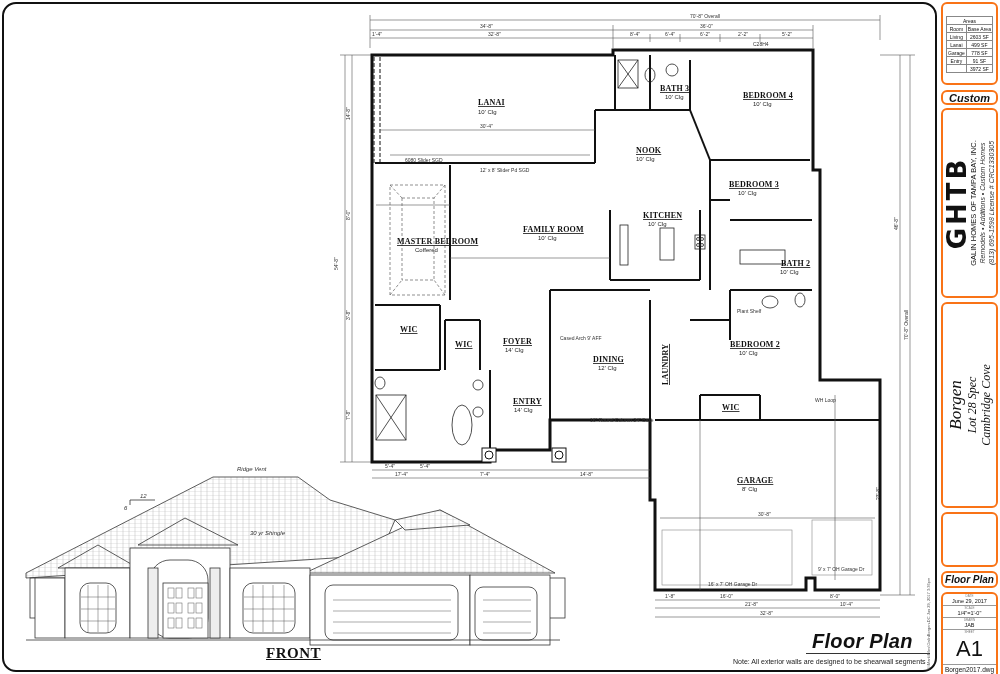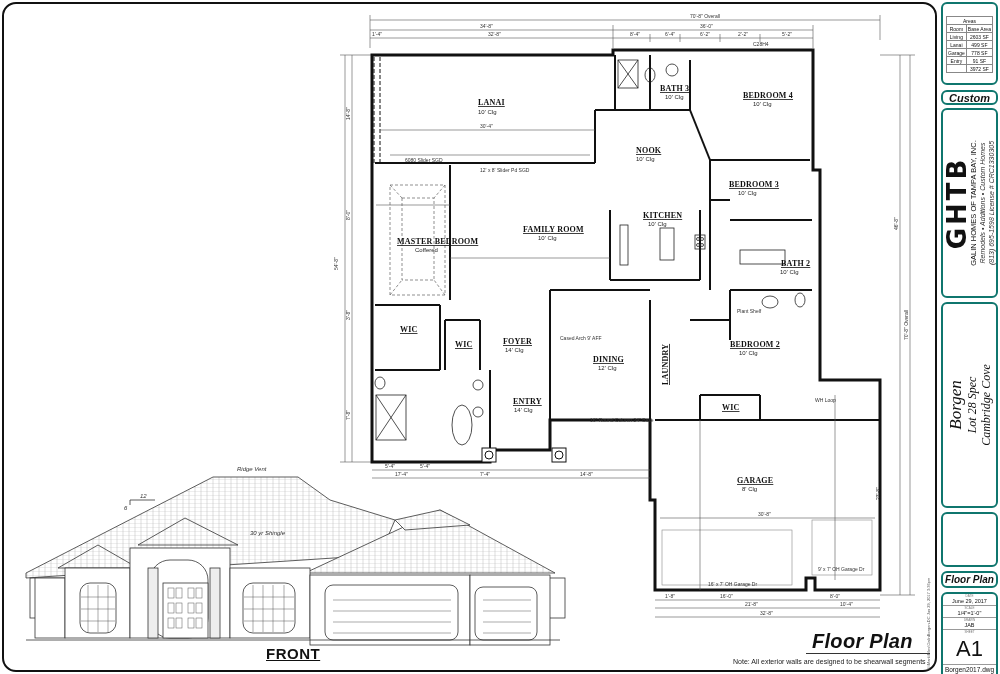--- a/index.html
+++ b/index.html
@@ -9,33 +9,33 @@
   .sheet { position: absolute; left: 2px; top: 2px; width: 935px; height: 670px;
            border: 2px solid #111; border-radius: 14px; background: #fff; }
 
   .plan-svg { position: absolute; left: 0; top: 0; }
 
   .room-label { font-family: "Liberation Serif", serif; font-weight: bold; font-size: 8px; letter-spacing: 0.2px;
                 text-decoration: underline; fill: #111; }
   .room-sub { font-family: "Liberation Sans", sans-serif; font-size: 6px; fill: #222; }
   .dim { font-family: "Liberation Sans", sans-serif; font-size: 5px; fill: #333; }
 
-  .front-label { position: absolute; left: 266px; top: 645px; font-family: Liberation Sans, sans-serif;
+  .front-label { position: absolute; left: 266px; top: 645px; font-family: Liberation Serif, serif;
                  font-weight: bold; font-size: 15px; text-decoration: underline; letter-spacing: 0.5px; }
   .elev-note { position: absolute; font-family: "Liberation Sans", sans-serif; font-style: italic; font-size: 6px; color: #333; }
 
   .fp-title { position: absolute; left: 812px; top: 630px; font-family: "Liberation Sans", sans-serif;
               font-weight: bold; font-style: italic; font-size: 20px; letter-spacing: 0.3px; }
   .fp-rule { position: absolute; left: 806px; top: 653px; width: 124px; height: 1px; background: #333; }
   .fp-note { position: absolute; left: 733px; top: 658px; font-size: 7px; color: #222; white-space: nowrap; }
   .vert-fname { position: absolute; left: 926px; top: 670px; transform-origin: left top; transform: rotate(-90deg);
                 font-size: 4px; color: #555; white-space: nowrap; }
 
   
-  .tb { position: absolute; left: 941px; width: 57px; border: 2px solid #0f766e; border-radius: 6px; background: #fff; }
+  .tb { position: absolute; left: 941px; width: 57px; border: 2px solid #f97316; border-radius: 6px; background: #fff; }
   .tb-areas { top: 2px; height: 83px; }
   .areas-table { position: absolute; left: 3px; top: 12px; width: 47px; border-collapse: collapse; font-size: 5px; }
   .areas-table td, .areas-table th { border: 1px solid #888; text-align: center; height: 8px; font-weight: normal; padding: 0 1px; }
   .tb-custom { top: 90px; height: 15px; display: flex; align-items: center; justify-content: center;
                font-weight: bold; font-style: italic; font-size: 11px; }
   .tb-company { top: 108px; height: 190px; }
   .tb-company .rot { position: absolute; left: 50%; top: 50%; transform: translate(-50%,-50%) rotate(-90deg);
                      width: 180px; text-align: center; white-space: nowrap; }
   .ghtb { font-family: "DejaVu Sans", sans-serif; font-weight: bold; font-size: 26px; letter-spacing: 3px; line-height: 24px; }
   .company-name { font-size: 7.5px; line-height: 9px; }

